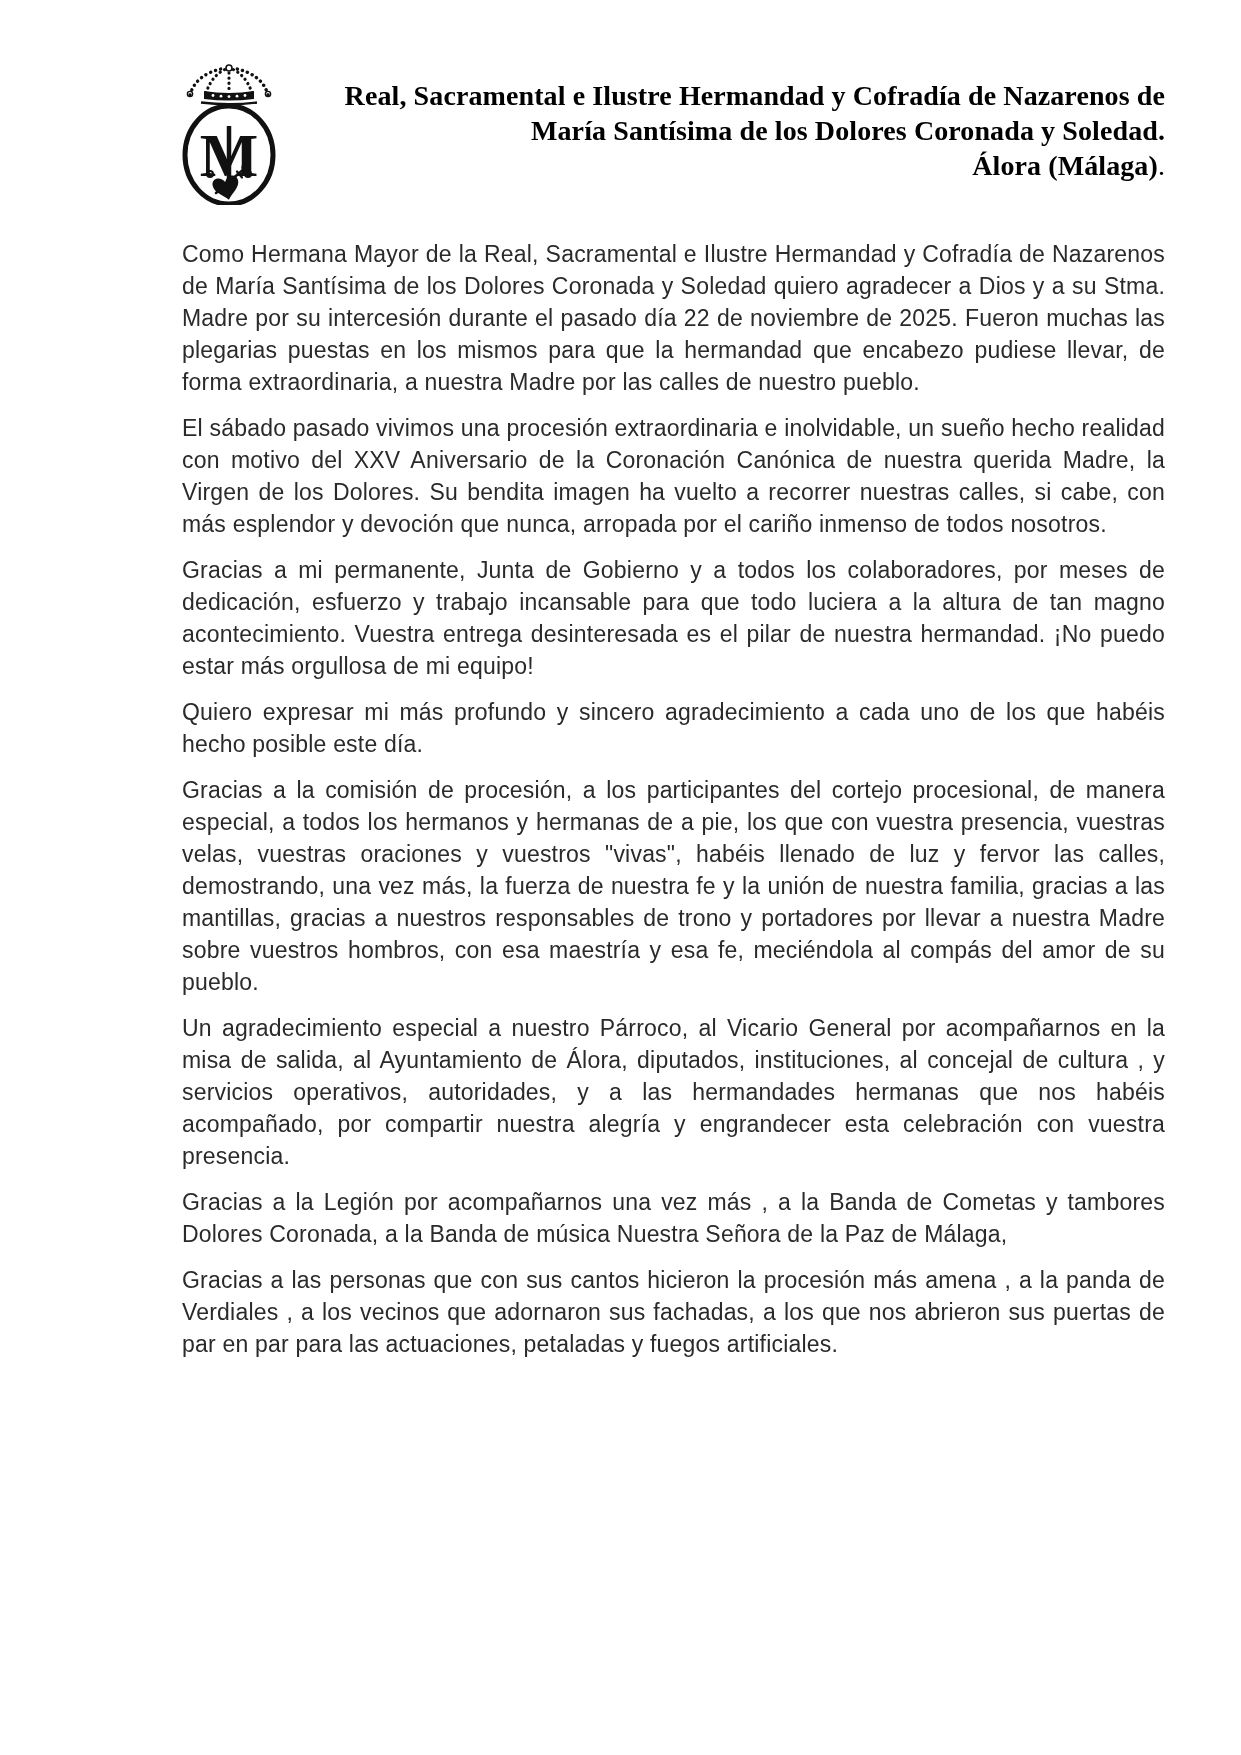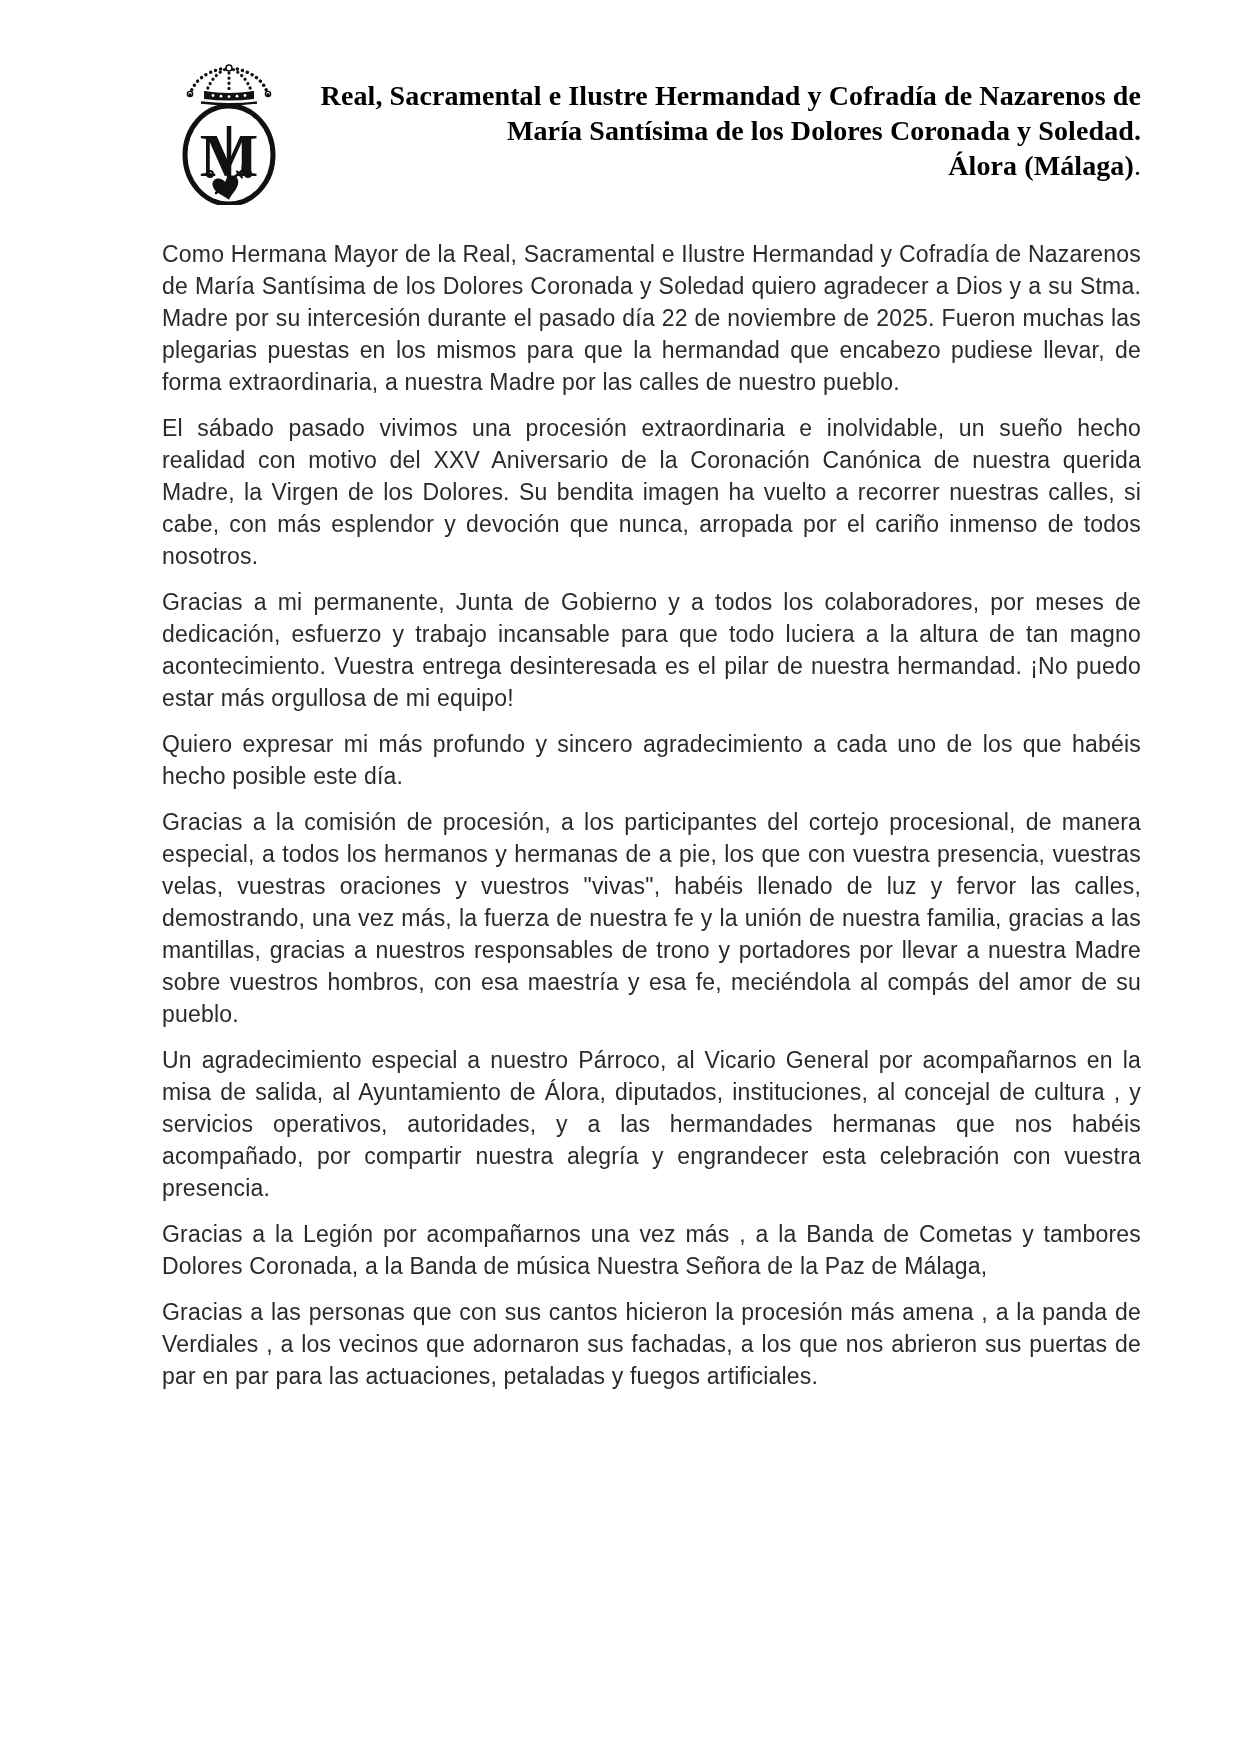--- a/index.html
+++ b/index.html
@@ -7,21 +7,21 @@
     padding: 0;
     background: #ffffff;
   }
   .page {
     position: relative;
     width: 1241px;
     min-height: 1755px;
     margin: 0 auto;
     background: #ffffff;
     box-sizing: border-box;
-    padding: 62px 100px 40px 162px;
+    padding: 62px 76px 40px 162px;
     font-family: "Liberation Sans", "DejaVu Sans", sans-serif;
     color: #2a2a2a;
   }
   .doc-header {
     display: flex;
     align-items: flex-start;
   }
   .logo-wrap {
     flex: 0 0 auto;
     margin-left: 6px;
@@ -36,20 +36,21 @@
     font-family: "Liberation Serif", "DejaVu Serif", serif;
     font-weight: bold;
     font-size: 28px;
     line-height: 35px;
     color: #000000;
     letter-spacing: 0.1px;
   }
   .title-line3-suffix { font-weight: normal; }
   .doc-body {
     margin-top: 33px;
+    margin-left: 20px;
   }
   .para {
     margin: 0 0 14px 0;
     font-size: 23px;
     line-height: 32px;
     text-align: justify;
     text-justify: inter-word;
     letter-spacing: 0.2px;
     color: #2a2a2a;
   }

